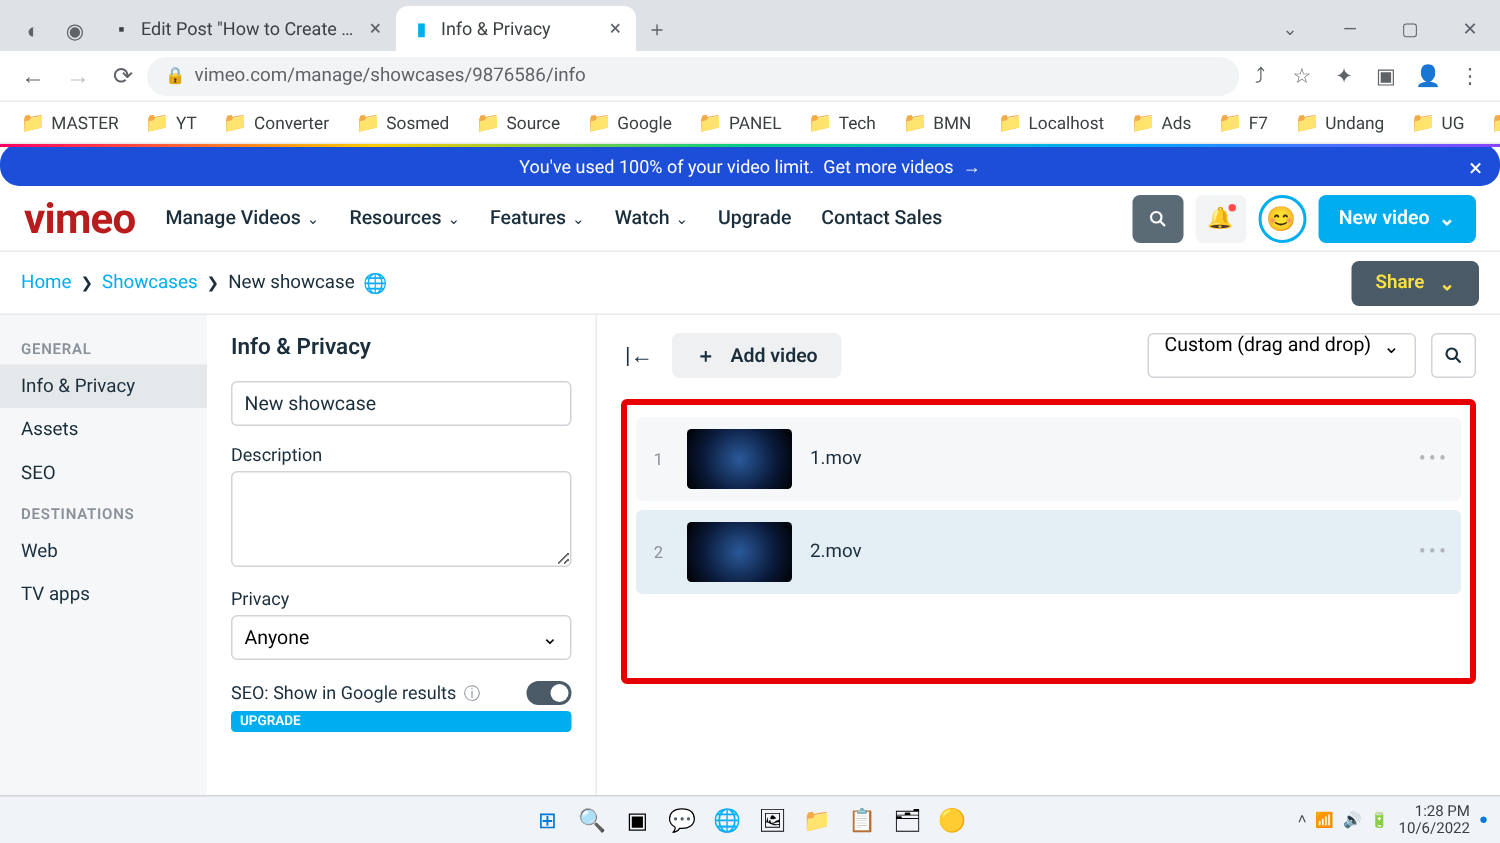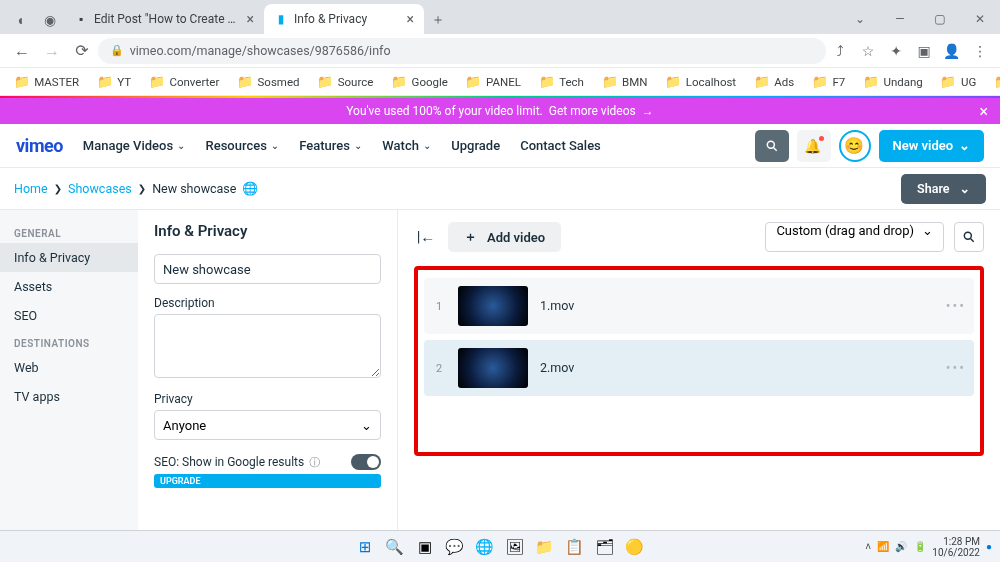--- a/index.html
+++ b/index.html
@@ -20,45 +20,45 @@
 .addr-bar .nav-btn { width: 28px; height: 28px; display: flex; align-items: center; justify-content: center; color: #5f6368; font-size: 16px; }
 .url-box { flex: 1; height: 26px; background: #f1f3f4; border-radius: 13px; display: flex; align-items: center; padding: 0 12px; font-size: 12.5px; color: #5f6368; gap: 6px; }
 .url-box .lock { font-size: 11px; }
 .addr-right { display: flex; gap: 4px; align-items: center; }
 .addr-right span { width: 24px; height: 24px; display: flex; align-items: center; justify-content: center; color: #5f6368; font-size: 14px; }
 .bookmarks-bar { height: 28px; background: #fff; display: flex; align-items: center; padding: 0 8px; gap: 6px; border-bottom: 1px solid #e8eaed; }
 .bookmark { display: flex; align-items: center; gap: 4px; padding: 0 6px; font-size: 11.5px; color: #3c4043; height: 22px; }
 .bookmark .folder { color: #f8b84e; font-size: 13px; }
 
 
-.banner { height: 28px; background: #d946ef; color: #fff; display: flex; align-items: center; justify-content: center; font-size: 12px; position: relative; border-top: 2px solid; border-image: linear-gradient(90deg,#ff0066,#ffcc00,#00cc88,#00aaff,#8844ff) 1; }
+.banner { height: 28px; background: #1d4ed8; color: #fff; display: flex; align-items: center; justify-content: center; font-size: 12px; position: relative; border-top: 2px solid; border-image: linear-gradient(90deg,#ff0066,#ffcc00,#00cc88,#00aaff,#8844ff) 1; border-radius: 13px; }
 .banner a { color: #fff; margin-left: 6px; }
 .banner .arrow { margin-left: 6px; }
 .banner .close { position: absolute; right: 12px; color: #fff; font-size: 16px; cursor: pointer; }
 
 
 .topnav { height: 44px; display: flex; align-items: center; padding: 0 16px; gap: 20px; border-bottom: 1px solid #eaeaea; }
-.logo { font-weight: 700; font-size: 18px; color: #1d4ed8; letter-spacing: -0.5px; }
+.logo { font-weight: 700; font-size: 28px; color: #b91c1c; letter-spacing: -0.5px; }
 .nav-item { font-size: 13px; color: #1a2e3b; font-weight: 500; display: flex; align-items: center; gap: 4px; cursor: pointer; }
 .nav-item .chev { font-size: 10px; }
 .topnav-right { margin-left: auto; display: flex; align-items: center; gap: 8px; }
 .icon-btn { width: 34px; height: 32px; border-radius: 5px; display: flex; align-items: center; justify-content: center; font-size: 14px; cursor: pointer; }
 .icon-btn.dark { background: #5b6b76; color: #fff; }
 .icon-btn.light { background: #f3f4f5; color: #1a2e3b; position: relative; }
 .icon-btn .dot { position: absolute; top: 6px; right: 7px; width: 5px; height: 5px; border-radius: 50%; background: #ff4d4d; }
 .avatar-btn { width: 32px; height: 32px; border-radius: 50%; display: flex; align-items: center; justify-content: center; border: 2px solid #00adef; font-size: 16px; }
 .new-video-btn { background: #00adef; color: #fff; height: 32px; border: none; border-radius: 5px; padding: 16px 14px; font-size: 13px; font-weight: 600; display: flex; align-items: center; gap: 6px; cursor: pointer; }
 
 
 .crumb-row { height: 42px; display: flex; align-items: center; padding: 0 14px; border-bottom: 1px solid #e7e9ea; }
 .crumb { font-size: 12.5px; color: #00adef; }
 .crumb.current { color: #1a2e3b; }
 .crumb-sep { margin: 0 6px; color: #1a2e3b; font-size: 10px; }
 .privacy-glyph { margin-left: 6px; font-size: 13px; color: #1a2e3b; }
-.share-btn { margin-left: auto; background: #4a5a66; color: #ffffff; height: 30px; border-radius: 5px; padding: 0 16px; font-size: 12.5px; font-weight: 600; display: flex; align-items: center; gap: 10px; }
+.share-btn { margin-left: auto; background: #4a5a66; color: #fde047; height: 30px; border-radius: 5px; padding: 0 16px; font-size: 12.5px; font-weight: 600; display: flex; align-items: center; gap: 10px; }
 
 
 .main { display: flex; height: 360px; }
 .sidebar { width: 138px; background: #f5f7f8; padding: 10px 0; }
 .side-label { font-size: 10px; color: #8a9199; font-weight: 600; letter-spacing: 0.5px; padding: 8px 14px 4px; }
 .side-item { font-size: 12.5px; color: #1a2e3b; padding: 7px 14px; cursor: pointer; }
 .side-item.active { background: #e5e8ea; }
 
 .form-col { width: 260px; padding: 12px 16px; border-right: 1px solid #e7e9ea; display: flex; flex-direction: column; }
 .form-col h2 { font-size: 15px; font-weight: 600; color: #1a2e3b; margin-bottom: 14px; }

